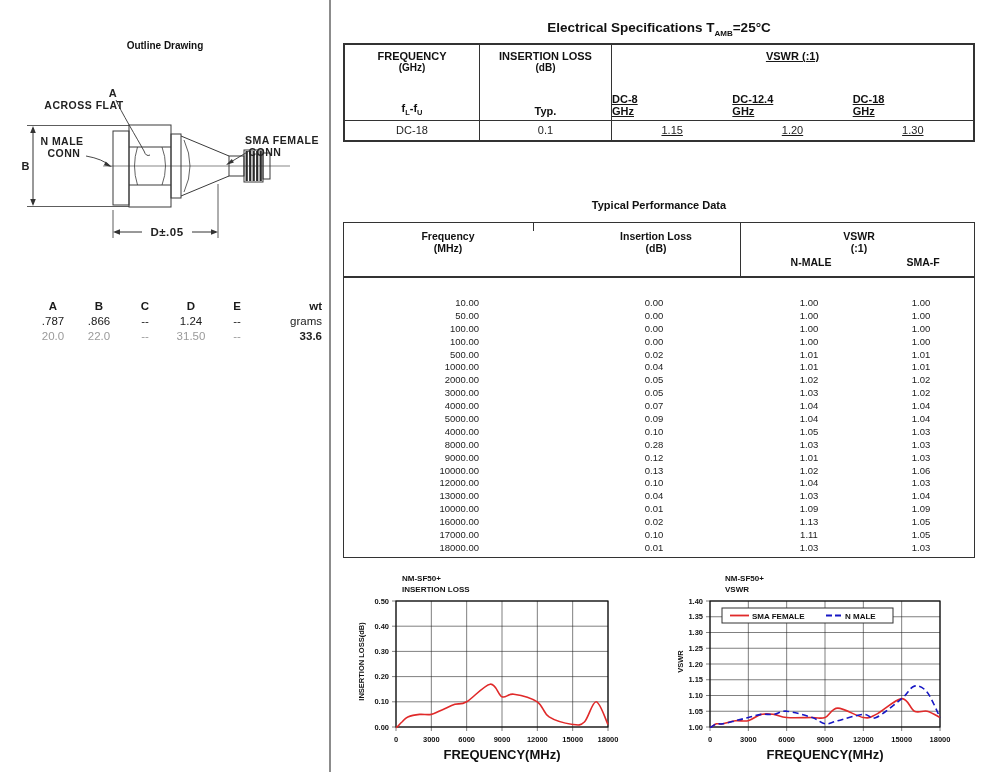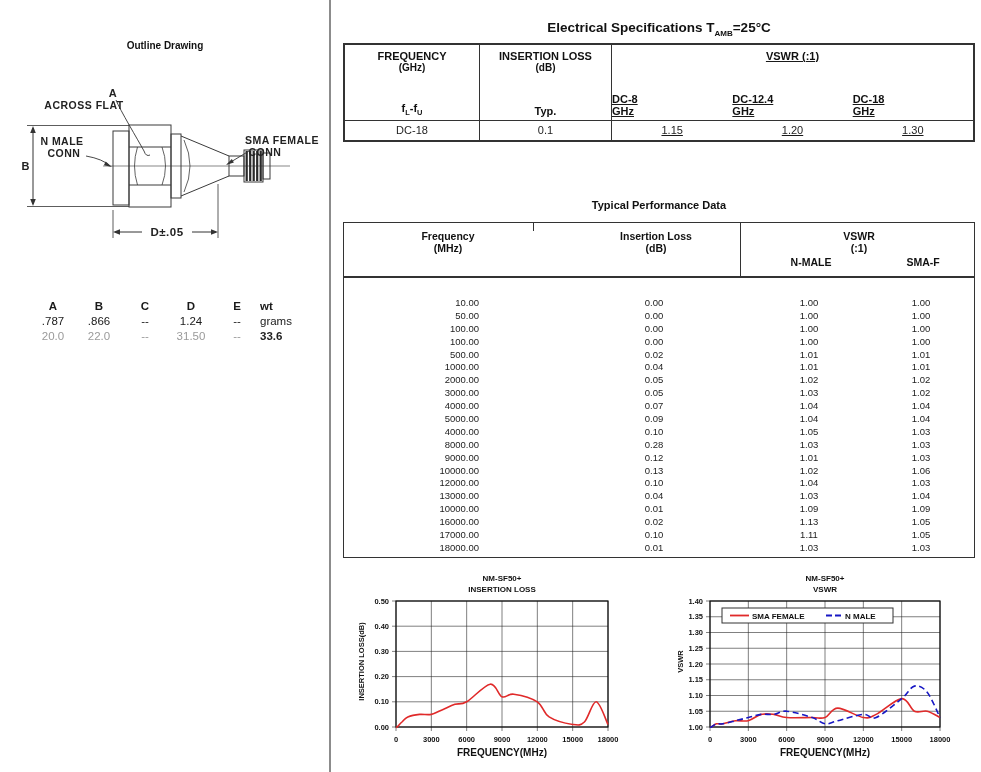--- a/index.html
+++ b/index.html
@@ -10,21 +10,21 @@
   
   .lcol-title{position:absolute;left:0;top:40px;width:330px;text-align:center;font-size:10px;font-weight:bold;color:#111;}
   .drawing-svg{position:absolute;left:0;top:78px;}
   .drawing-svg text{font-family:"Liberation Sans",sans-serif;font-weight:bold;fill:#222;letter-spacing:.5px;}
 
   .dims-title{position:absolute;left:0;top:276px;width:330px;text-align:center;font-size:15px;font-weight:bold;color:#111;}
   .dims-title .unitstack{display:inline-flex;flex-direction:column;font-size:8px;line-height:7px;vertical-align:middle;font-weight:bold;margin:0 1px;}
   .dims-table{position:absolute;left:30px;top:299px;width:292px;font-size:11.5px;}
   .dims-row{display:flex;height:15px;line-height:15px;}
   .dims-cell{width:46px;text-align:center;}
-  .dims-cell.wt{width:62px;text-align:left;}
+  .dims-cell.wt{width:62px;text-align:right;}
   .dims-row.hdr{font-weight:bold;}
   .dims-row.mm{color:#9a9a9a;}
   .dims-row.mm .dims-cell.wt{color:#222;font-weight:bold;}
 
   
   .etitle{position:absolute;left:343px;top:20px;width:632px;text-align:center;font-size:13.5px;font-weight:bold;color:#111;}
   .etitle sub{font-size:8px;}
   .ptitle{position:absolute;left:343px;top:199px;width:632px;text-align:center;font-size:11px;font-weight:bold;color:#111;}
 
   
@@ -56,24 +56,24 @@
   .prow .c{position:absolute;white-space:nowrap;top:0;line-height:12.9px;}
   .prow .cf{right:495px;}
   .prow .ci{left:310px;transform:translateX(-50%);}
   .prow .cn{left:465px;transform:translateX(-50%);}
   .prow .cs{left:577px;transform:translateX(-50%);}
 
   
   .chart{position:absolute;width:300px;height:200px;}
   .chart1{left:345px;top:571px;}
   .chart2{left:650px;top:571px;width:330px;}
-  .ctitle{position:absolute;top:3px;width:200px;text-align:center;font-size:8px;font-weight:bold;color:#111;line-height:10.5px;}
+  .ctitle{position:absolute;top:3px;width:200px;font-size:8px;font-weight:bold;color:#111;line-height:10.5px;}
   .chart1 .ctitle{left:57px;}
   .chart2 .ctitle{left:75px;}
-  .cxlabel{position:absolute;top:176px;width:200px;text-align:center;font-size:10px;font-weight:bold;color:#111;}
+  .cxlabel{position:absolute;top:176px;width:200px;text-align:center;font-size:13px;font-weight:bold;color:#111;}
   .chart1 .cxlabel{left:57px;}
   .chart2 .cxlabel{left:75px;}
   .cylabel{position:absolute;width:130px;text-align:center;font-size:7.5px;font-weight:bold;color:#111;transform:rotate(-90deg);}
   .chart1 .cylabel{left:-49px;top:86px;}
   .chart2 .cylabel{left:-35px;top:86px;}
   .chart svg{position:absolute;left:0;top:0;}
   .chart svg text{font-family:"Liberation Sans",sans-serif;}
 </style>
 </head>
 <body>

